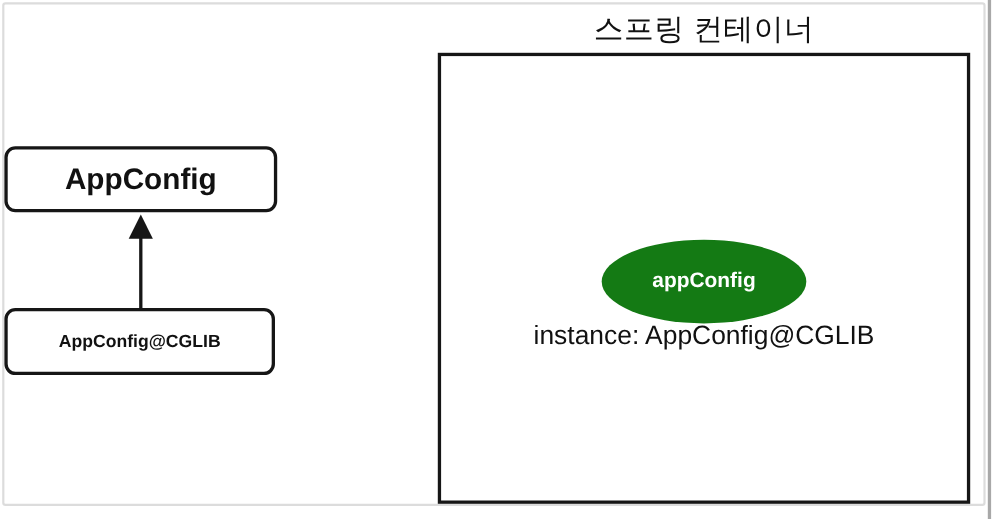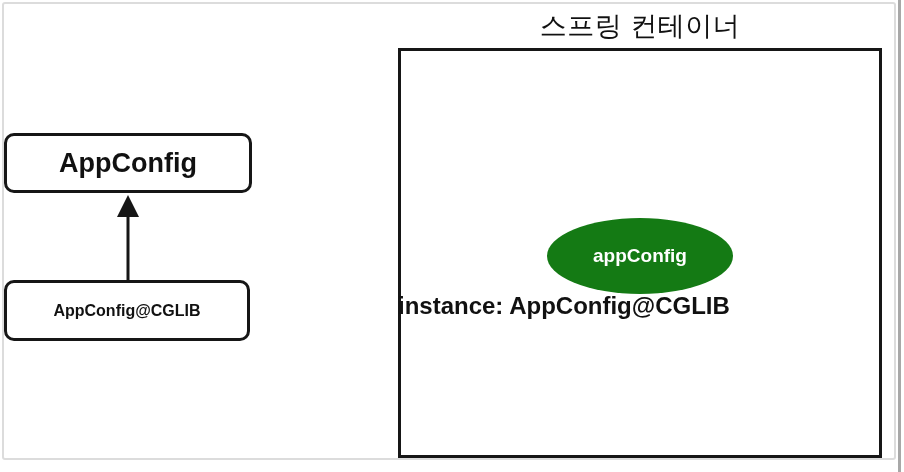--- a/index.html
+++ b/index.html
@@ -67,23 +67,23 @@
   }
   .bean-name {
     color: var(--bean-text);
     font-size: 19px;
     font-weight: bold;
   }
   .instance-label {
     position: absolute;
     left: 398px; top: 292px;
     width: 484px;
-    text-align: left;
+    text-align: center;
     font-size: 24px;
-    font-weight: bold;
+    font-weight: normal;
     color: var(--text);
   }
   .class-box {
     position: absolute;
     border: 3px solid var(--line);
     border-radius: 10px;
     background: #ffffff;
     display: flex;
     align-items: center;
     justify-content: center;

